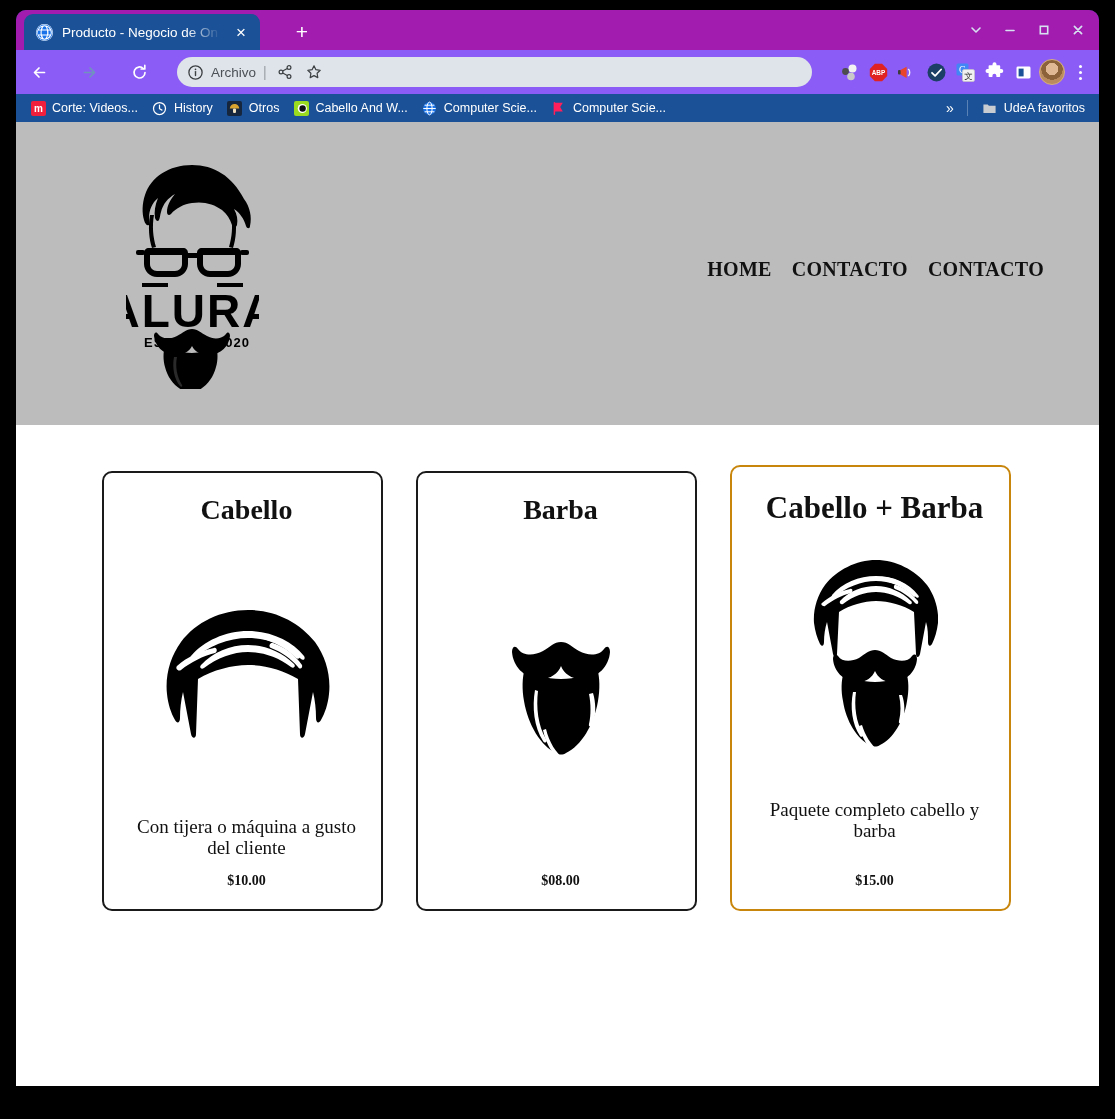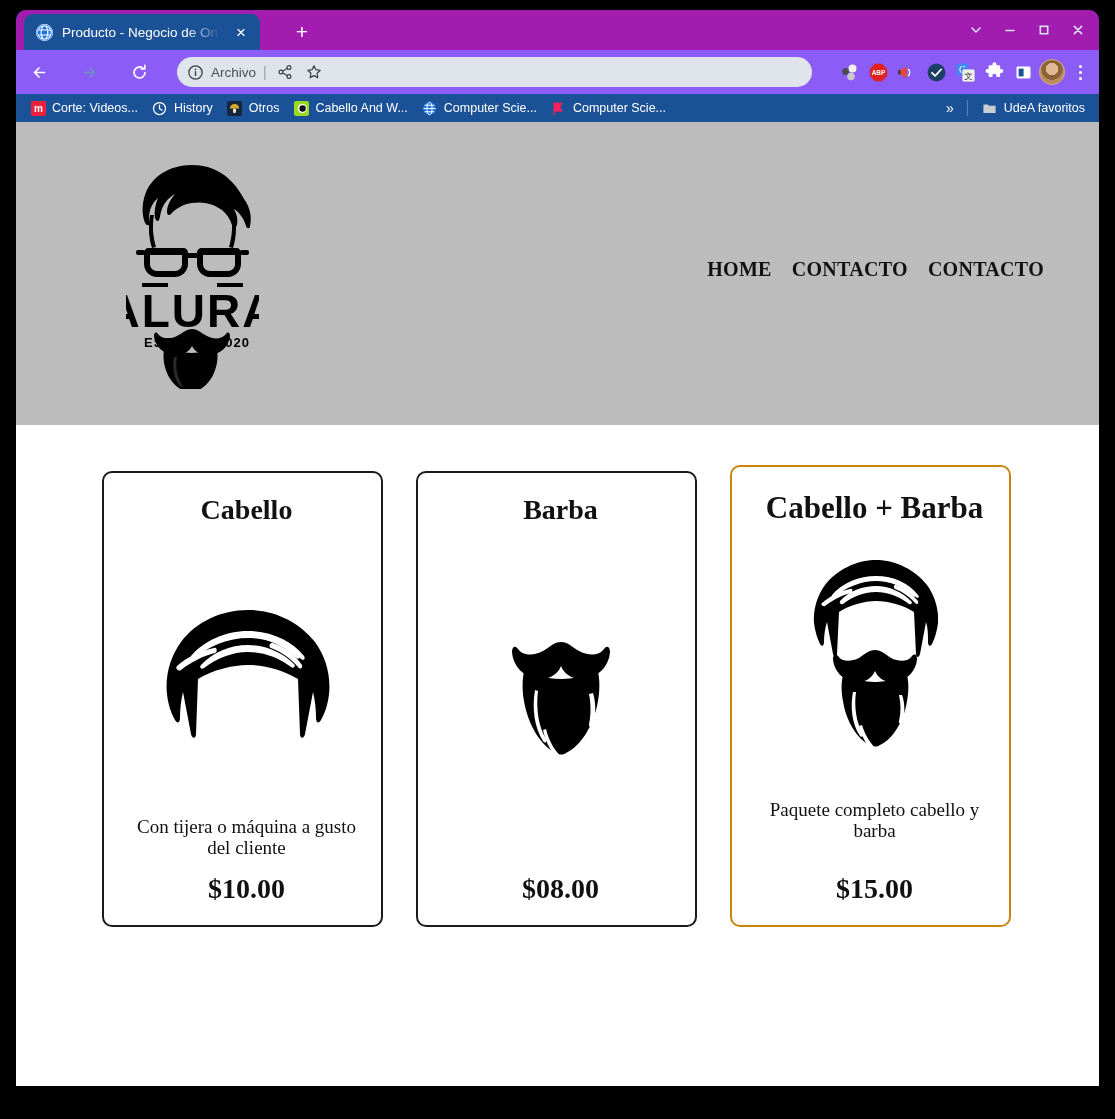--- a/index.html
+++ b/index.html
@@ -301,21 +301,21 @@
     font-family: "Liberation Serif", serif;
     font-size: 19px;
     color: #111111;
     line-height: 1.12;
     max-width: 240px;
     margin-bottom: 14px;
   }
   .card-price {
     font-family: "Liberation Serif", serif;
     font-weight: bold;
-    font-size: 28px;
+    font-size: 14px;
     color: #111111;
   }
 </style>
 </head>
 <body>
 
 <div class="browser-window">
 
   <div class="tab-strip">
     <div class="tab">

